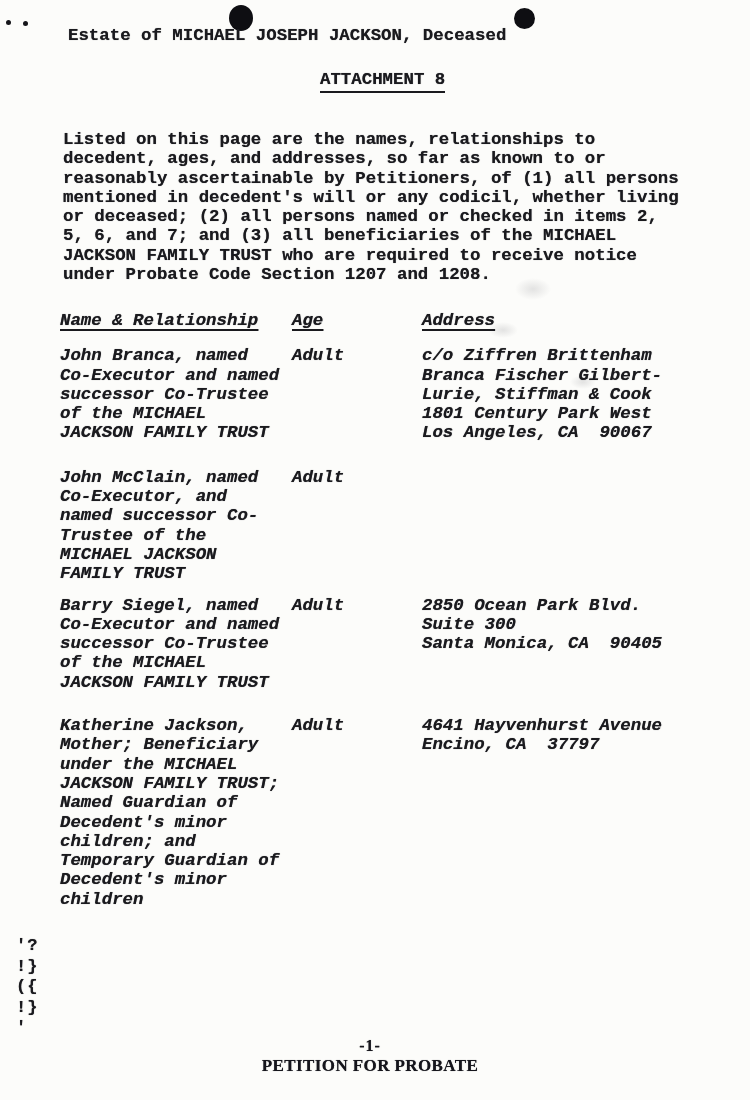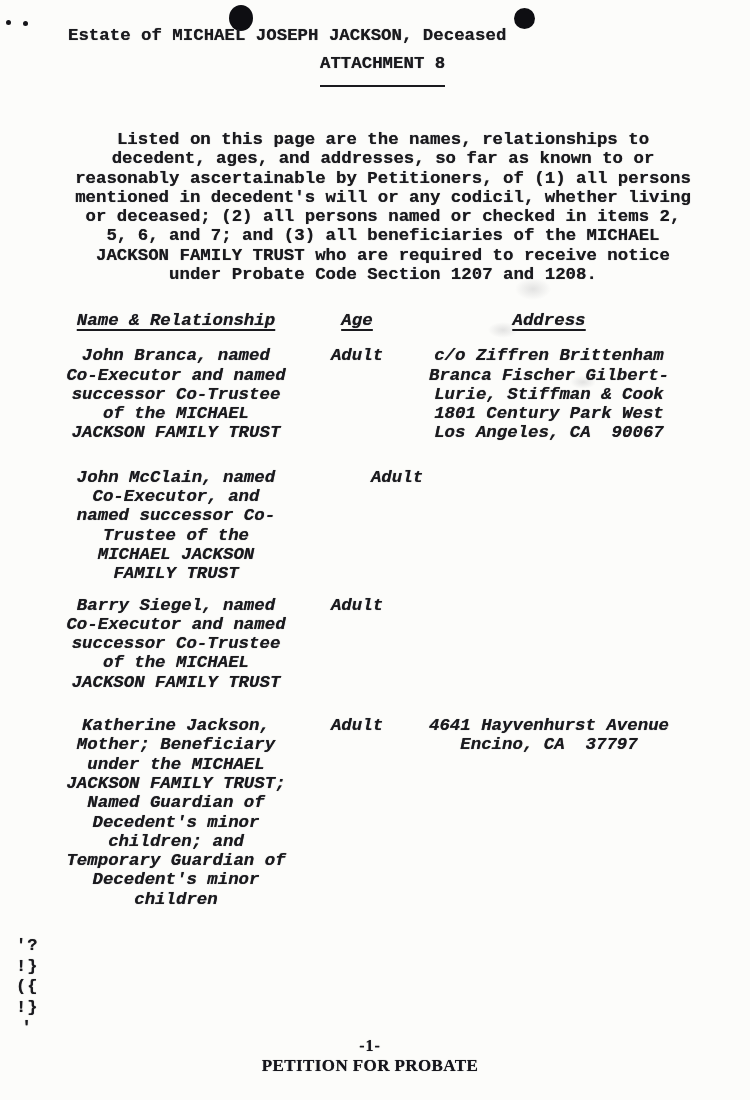--- a/index.html
+++ b/index.html
@@ -7,56 +7,56 @@
     position: relative;
     width: 750px;
     height: 1100px;
     background: #fcfcfa;
     overflow: hidden;
     font-family: "Liberation Mono", "DejaVu Sans Mono", monospace;
     font-weight: bold;
     color: #1a1a1e;
     text-shadow: 0 0 0.7px rgba(22,22,28,0.8);
   }
-  .abs { position: absolute; text-align: center; }
+  .abs { position: absolute; }
   .mono { font-size: 17.4px; line-height: 19.3px; letter-spacing: 0; }
   .pre  { white-space: pre-wrap; }
 
   .stray-dot {
     position: absolute; width: 5px; height: 5px;
     background: #15151a; border-radius: 50%;
   }
   .punch {
     position: absolute; background: #0e0e12; border-radius: 50%;
   }
   .punch-1 { left: 229px; top: 5px;  width: 24px; height: 26px; }
   .punch-2 { left: 514px; top: 8px;  width: 21px; height: 21px; }
 
   .case-title { left: 68px; top: 26px; }
 
   .attachment-heading {
-    left: 320px; top: 54px;
+    left: 320px; top: 70px;
     border-bottom: 2.5px solid #1a1a1e;
-    padding-bottom: 12px;
+    padding-bottom: 2px;
   }
 
   .intro { left: 63px; top: 130px; width: 640px; }
 
   .notice-table { left: 60px; top: 311px; width: 616px; font-style: italic; }
   .trow {
     display: grid;
     grid-template-columns: 232px 130px 254px;
   }
   .thead .cell span {
     text-decoration: underline;
     text-decoration-thickness: 2px;
     text-underline-offset: 4px;
   }
   .row-1 { margin-top: 16px; }
-  .row-2 { margin-top: 25px; gap: 40px; }
+  .row-2 { margin-top: 25px; }
   .row-3 { margin-top: 12px; }
   .row-4 { margin-top: 24px; }
 
   .margin-marks {
     left: 16px; top: 936px;
     font-size: 17px; line-height: 20.5px;
     letter-spacing: 1px;
   }
 
   .footer {
@@ -142,20 +142,23 @@
       <div class="cell pre"></div>
     </div>
 
     <div class="trow row-3">
       <div class="cell pre">Barry Siegel, named
 Co-Executor and named
 successor Co-Trustee
 of the MICHAEL
 JACKSON FAMILY TRUST</div>
       <div class="cell pre">Adult</div>
+      <div class="cell pre">2850 Ocean Park Blvd.
+Suite 300
+Santa Monica, CA  90405</div>
     </div>
 
     <div class="trow row-4">
       <div class="cell pre">Katherine Jackson,
 Mother; Beneficiary
 under the MICHAEL
 JACKSON FAMILY TRUST;
 Named Guardian of
 Decedent's minor
 children; and

